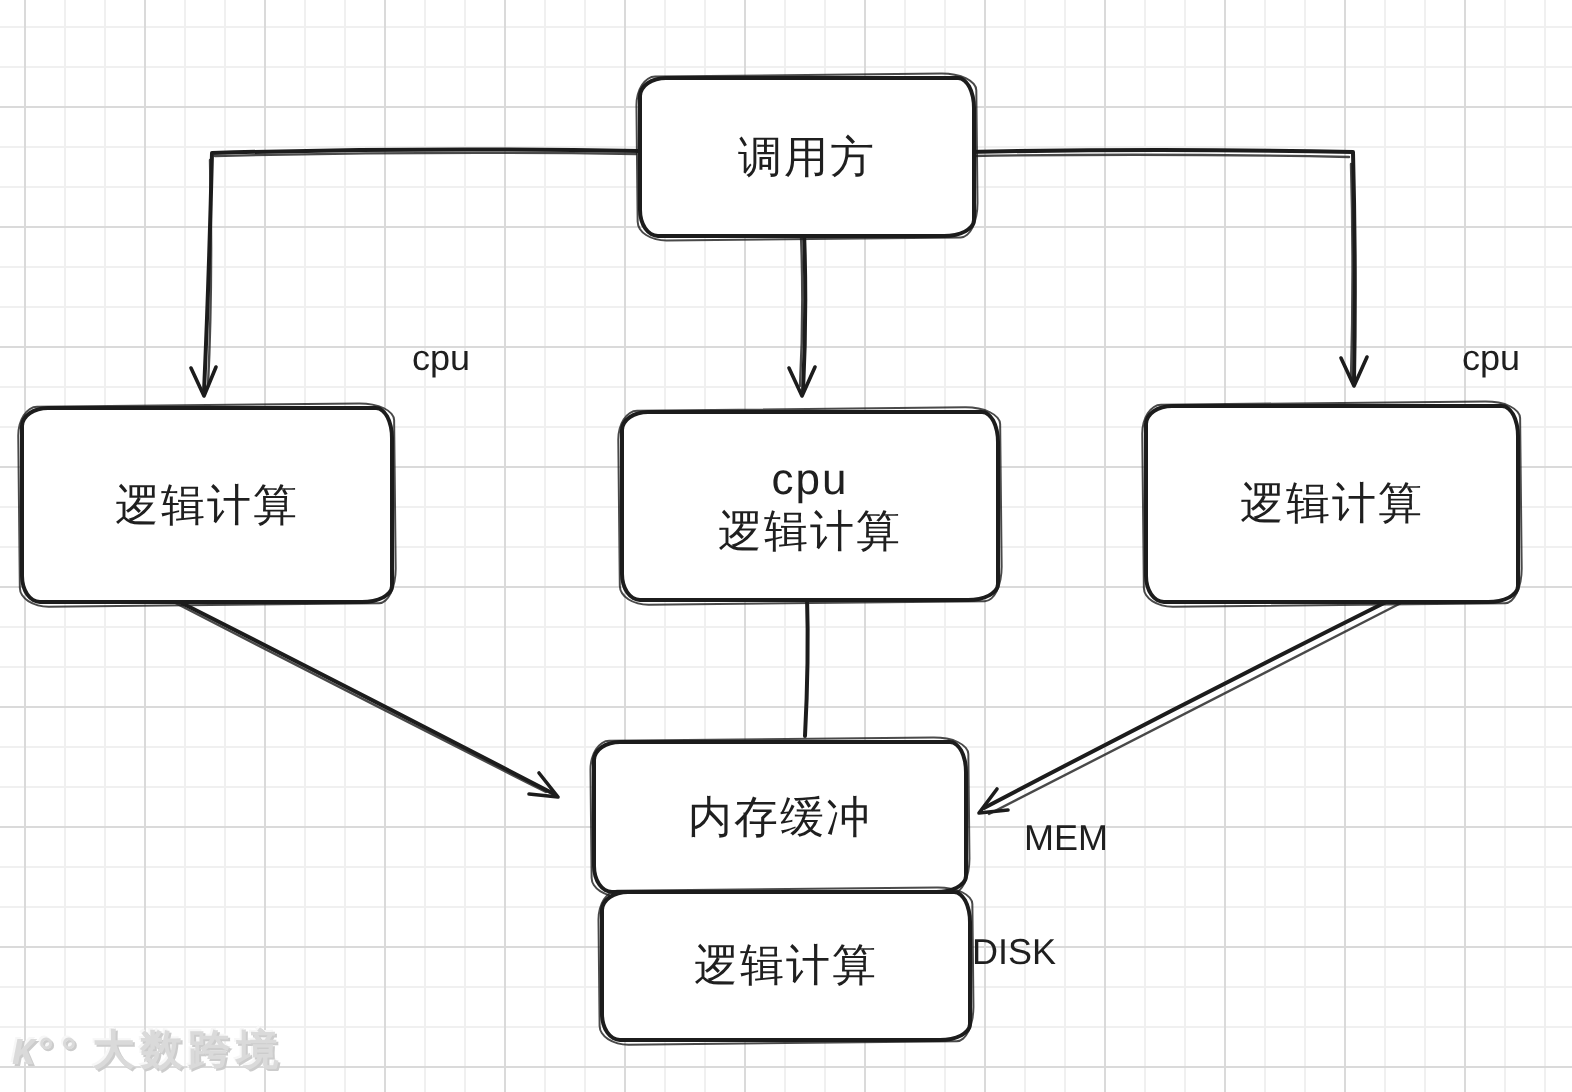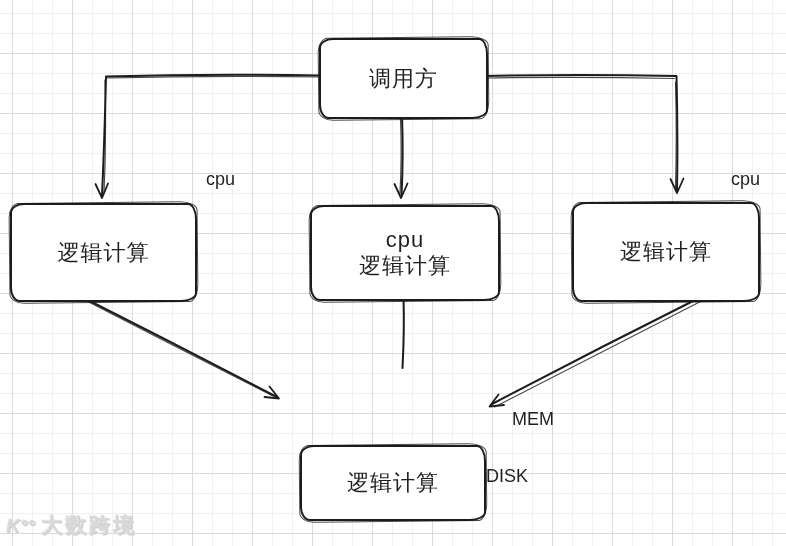--- a/index.html
+++ b/index.html
@@ -51,20 +51,21 @@
   .label-cpu-right { left:731px; top:169px; }
   .label-mem       { left:512px; top:409px; }
   .label-disk      { left:486px; top:466px; }
 
   .watermark {
     position:absolute; z-index:3; left:6px; top:511px;
     font-size:21px; font-weight:700; letter-spacing:3px;
     color:#dadada;
     text-shadow: 1px 1px 0 #cccccc, -1px -1px 0 #f7f7f7;
     user-select:none;
+    font-family:Liberation Mono, monospace;
   }
   .watermark .logo { font-style:italic; letter-spacing:0; margin-right:6px; font-size:19px; }
 </style>
 </head>
 <body>
 
 <div class="canvas">
 
   <svg class="wires" width="786" height="546" viewBox="0 0 786 546">
 
@@ -113,20 +114,23 @@
 
   <div class="node node-logic-mid">
     <span>cpu</span>
     <span>逻辑计算</span>
   </div>
 
   <div class="node node-logic-right">
     <span>逻辑计算</span>
   </div>
 
+  <div class="node node-mem">
+    <span>内存缓冲</span>
+  </div>
 
   <div class="node node-disk">
     <span>逻辑计算</span>
   </div>
 
   <span class="floating-label label-cpu-left">cpu</span>
   <span class="floating-label label-cpu-right">cpu</span>
   <span class="floating-label label-mem">MEM</span>
   <span class="floating-label label-disk">DISK</span>
 

